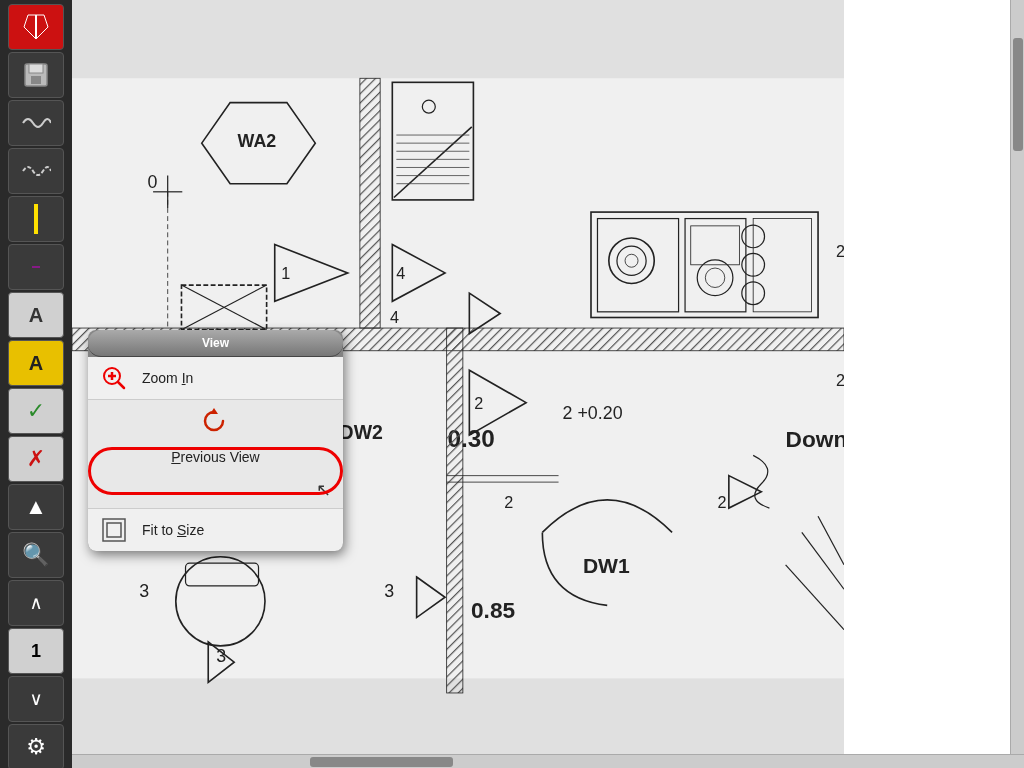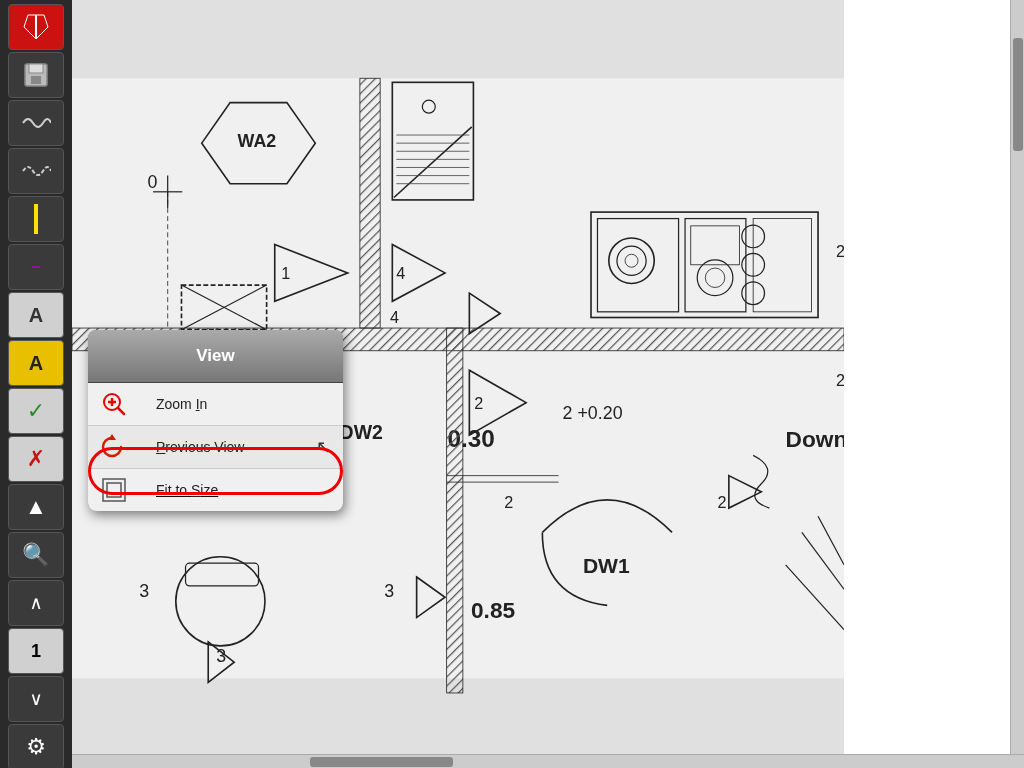--- a/index.html
+++ b/index.html
@@ -58,38 +58,40 @@
       background: linear-gradient(180deg, #888 0%, #555 100%);
       border-radius: 8px;
       padding: 0;
       z-index: 100;
       box-shadow: 2px 4px 12px rgba(0,0,0,0.5);
       overflow: hidden;
     }
     #context-menu-title {
       background: linear-gradient(180deg, #aaa 0%, #777 100%);
       text-align: center;
-      padding: 16px 0;
-      font-size: 17px;
+      padding: 6px 0;
+      font-size: 12px;
       font-weight: bold;
       color: #fff;
       border-bottom: 1px solid #444;
+      border-radius: 13px;
     }
     .menu-item {
       display: flex;
       align-items: center;
       padding: 7px 12px;
       background: #f0f0f0;
       border-bottom: 1px solid #ccc;
       cursor: pointer;
-      gap: 28px;
-    }
-    .menu-item:last-child { border-bottom: none; text-decoration: underline; }
+      gap: 14px;
+    }
+    .menu-item:last-child { border-bottom: none; }
     .menu-item.highlighted {
       position: relative;
+      flex-direction: column;
     }
     .menu-item-icon {
       width: 28px; height: 28px;
       flex-shrink: 0;
       display: flex; align-items: center; justify-content: center;
     }
     .menu-item-label {
       font-size: 14px;
       color: #222;
     }

